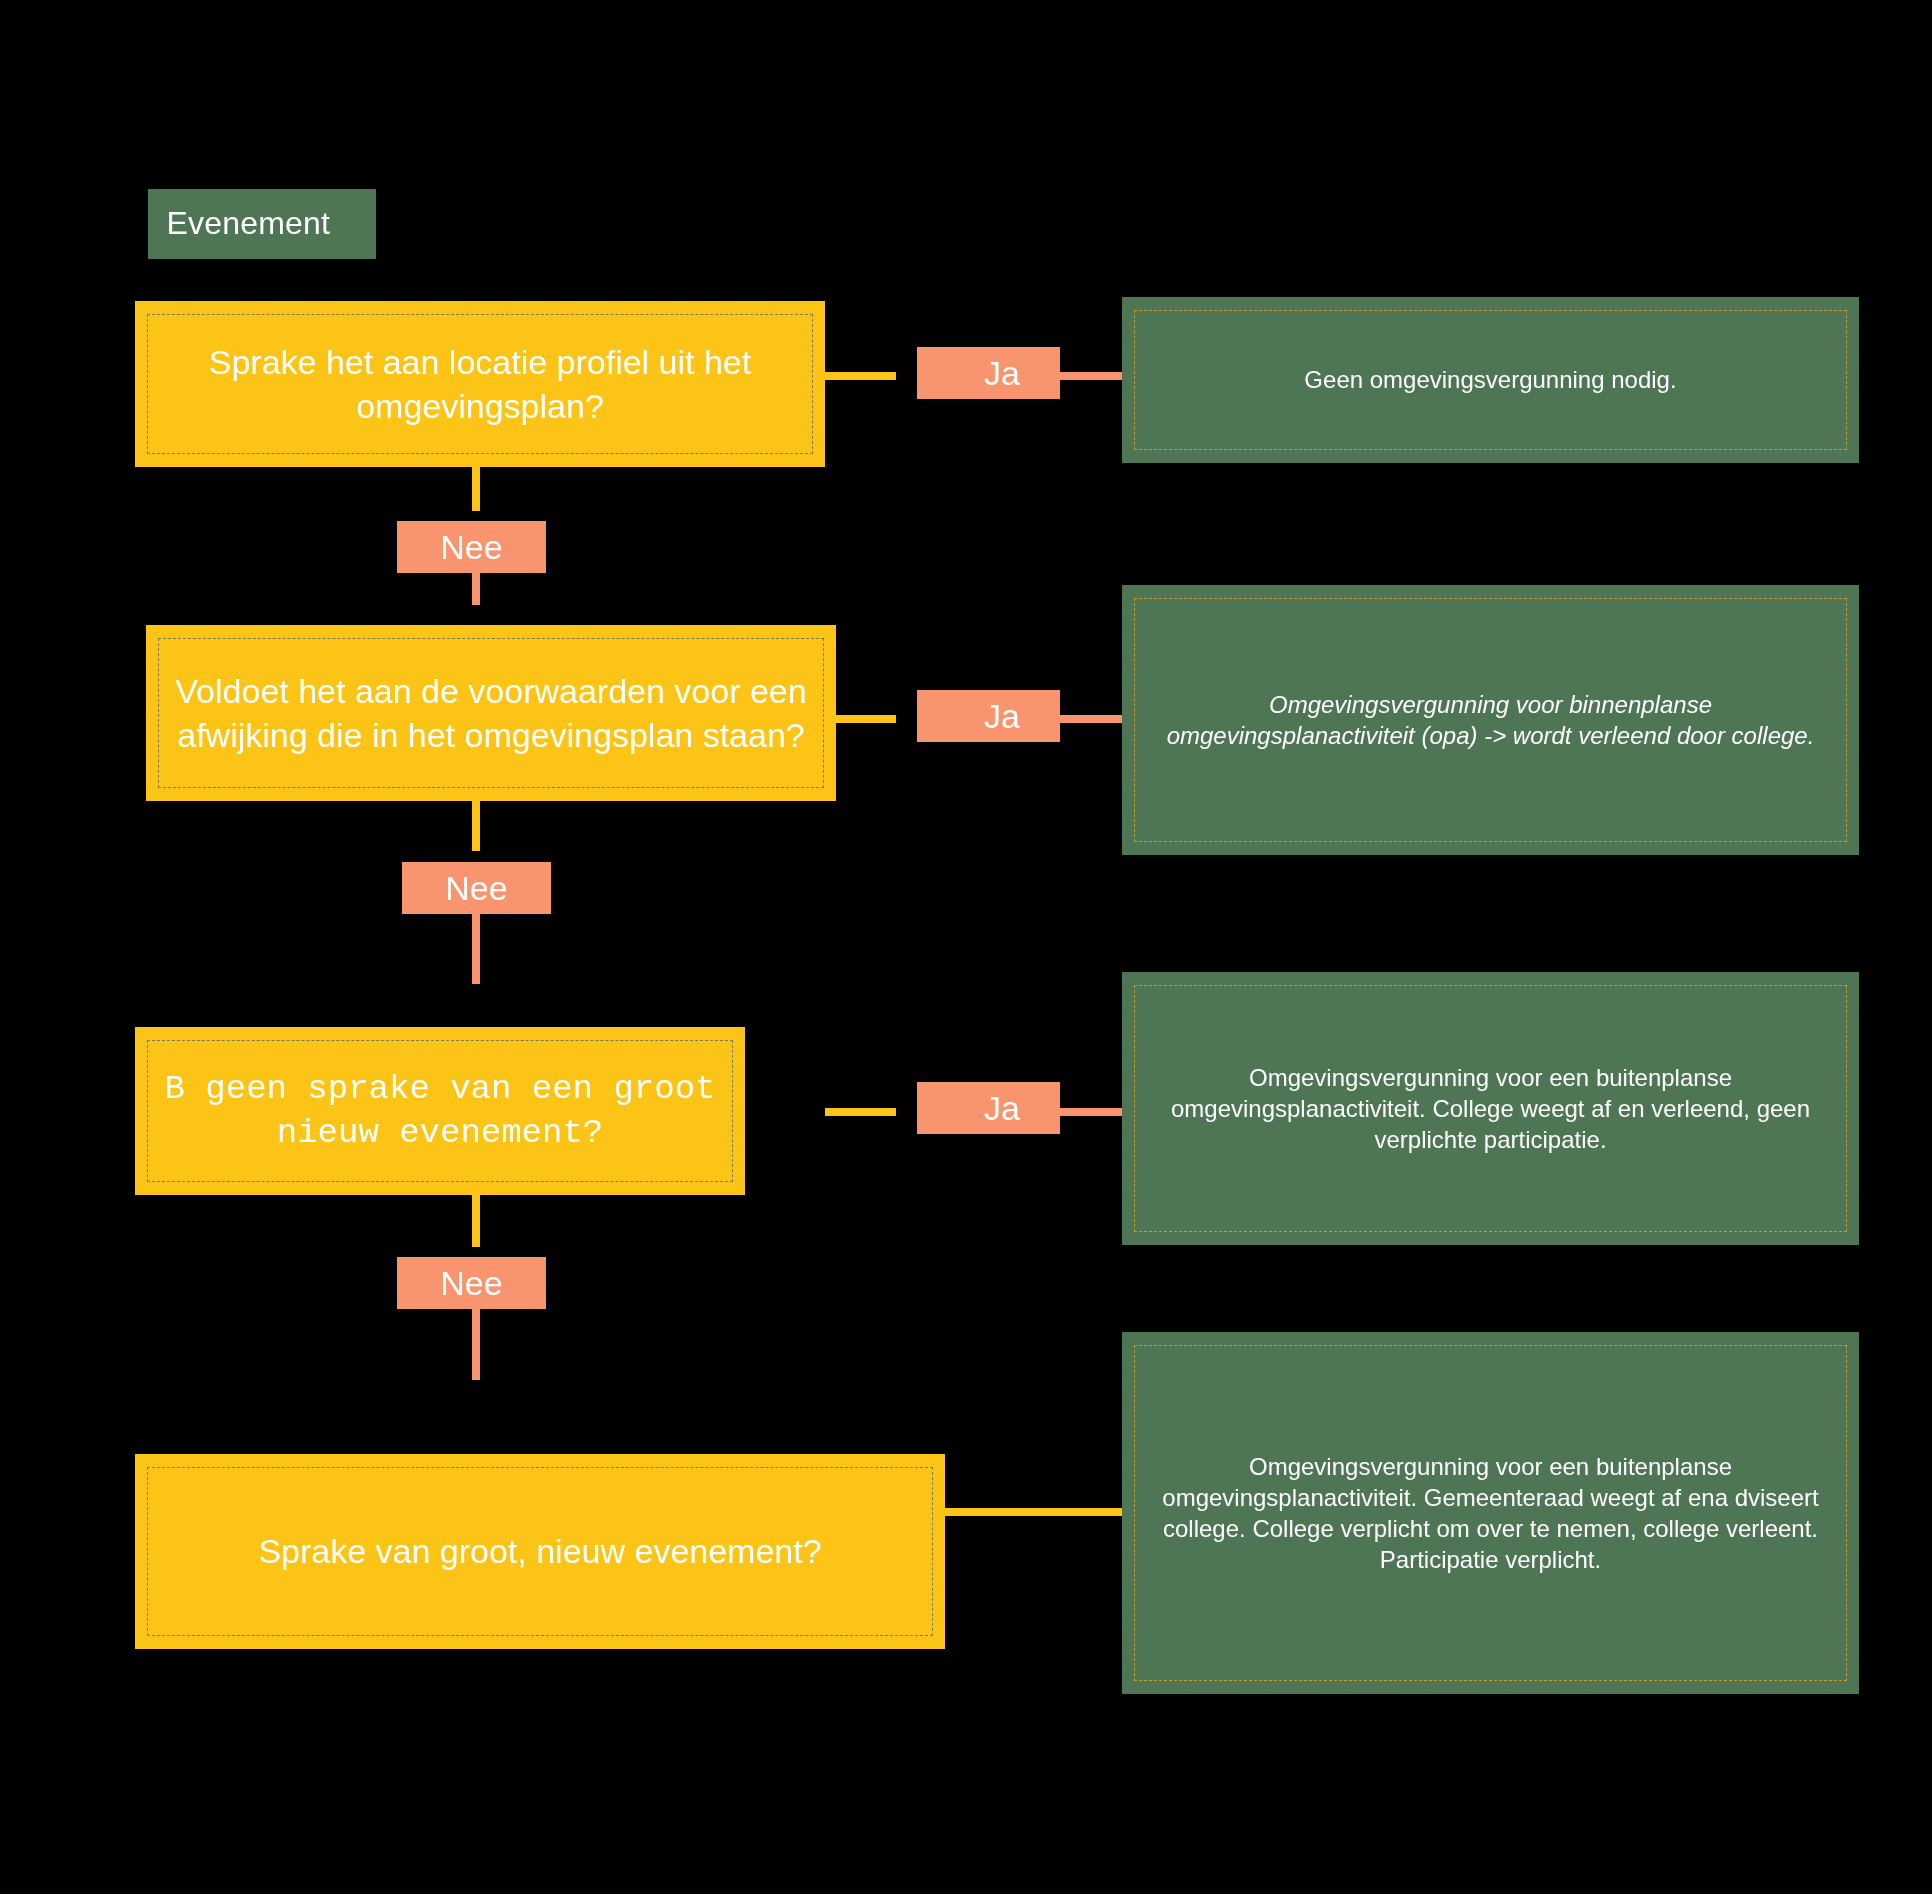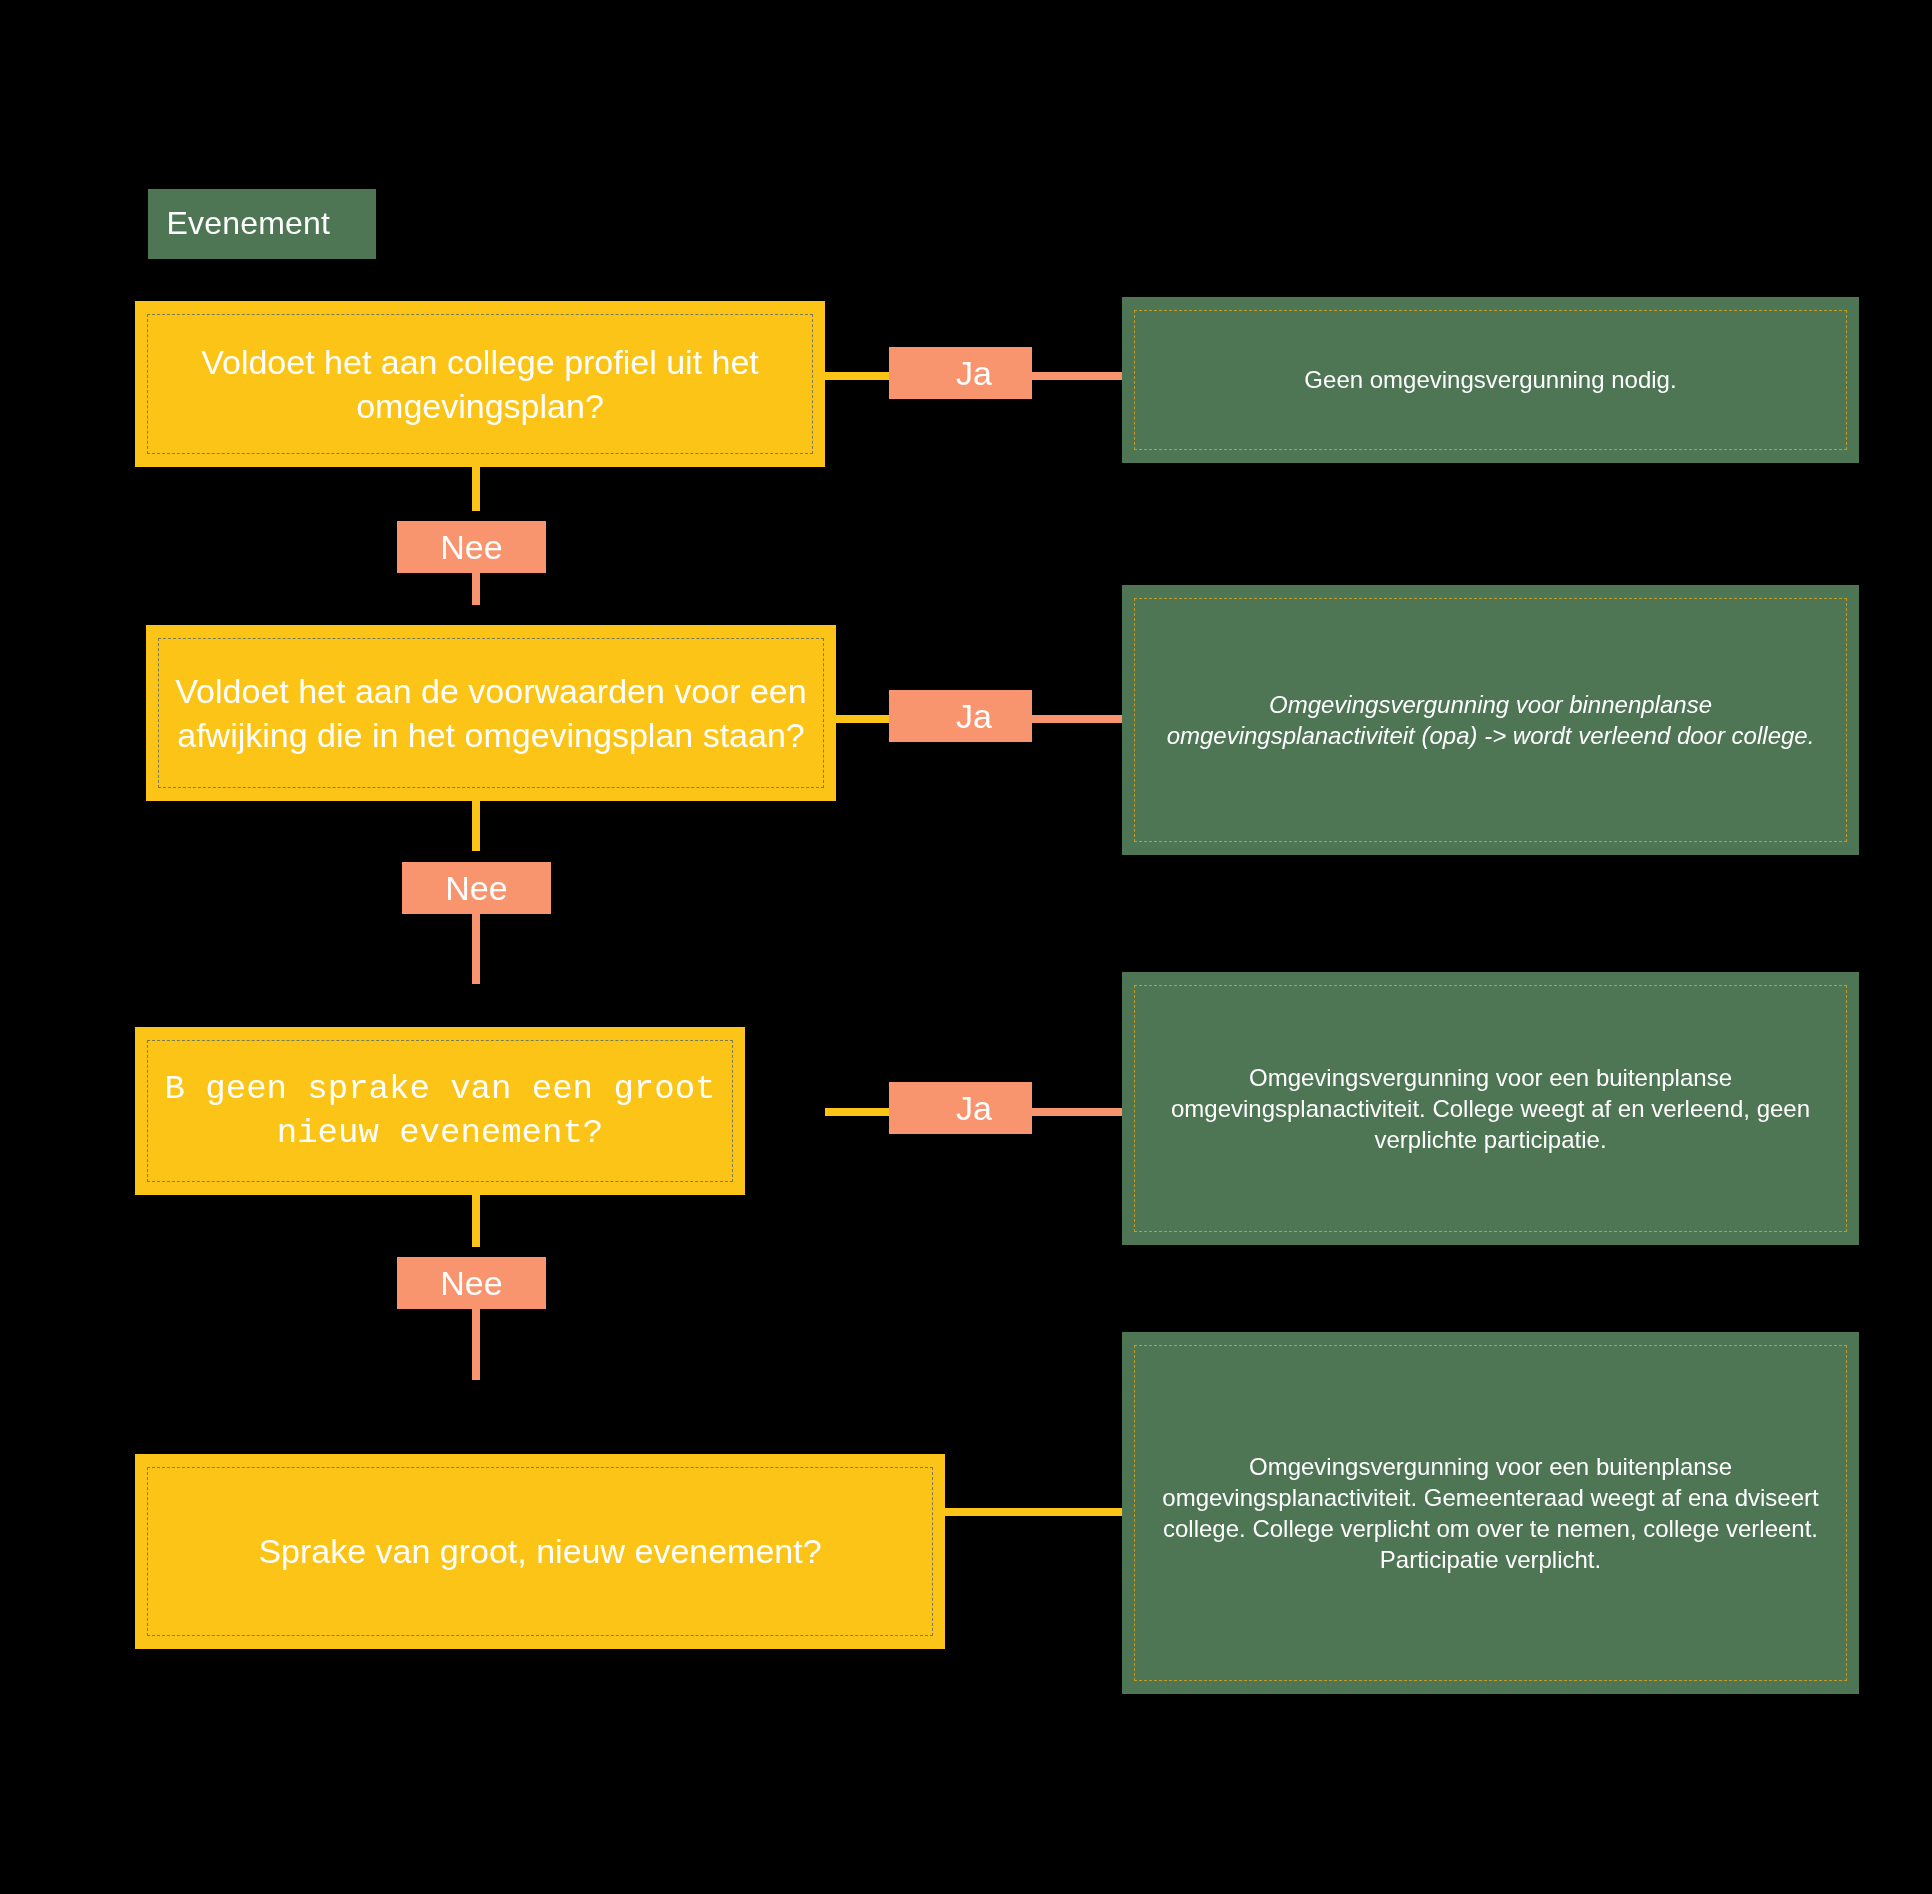--- a/index.html
+++ b/index.html
@@ -89,21 +89,21 @@
     position: absolute;
     background: #F8956F;
     color: #ffffff;
     font-size: 34px;
     display: flex;
     align-items: center;
     justify-content: center;
     box-sizing: border-box;
     z-index: 9;
   }
-  .chip.ja { padding-left: 27px; }
+  .chip.ja { padding-left: 27px; margin-left: 28px; }
 
   
   .conn { position: absolute; z-index: 4; }
   .hline { position: absolute; height: 7.6px; }
   .vline { position: absolute; width: 7.6px; }
 
   .arrow-r {
     position: absolute;
     width: 0; height: 0;
     border-top: 17.6px solid transparent;
@@ -127,21 +127,21 @@
 <body>
 
 <div id="canvas">
 
   <div class="node start-chip" style="left:148px; top:189px; width:228px; height:70px;">
     <span>Evenement</span>
   </div>
 
   <div class="node decision" style="left:135px; top:301px; width:690px; height:166px;">
     <span class="inner-dash"></span>
-    <span class="txt">Voldoet het aan college profiel uit het omgevingsplan?</span>
+    <span class="txt">Sprake het aan locatie profiel uit het omgevingsplan?</span>
   </div>
 
   <div class="conn">
 
     <div class="hline c-yellow" style="left:825px; top:372px; width:71px;"></div>
     <div class="arrow-r a-yellow" style="left:892px; top:358px; border-left-width:35px;"></div>
 
     <div class="hline c-salmon" style="left:1030px; top:372px; width:92px;"></div>
     <div class="arrow-r a-salmon" style="left:1112px; top:358px; border-left-width:35px;"></div>
   </div>

